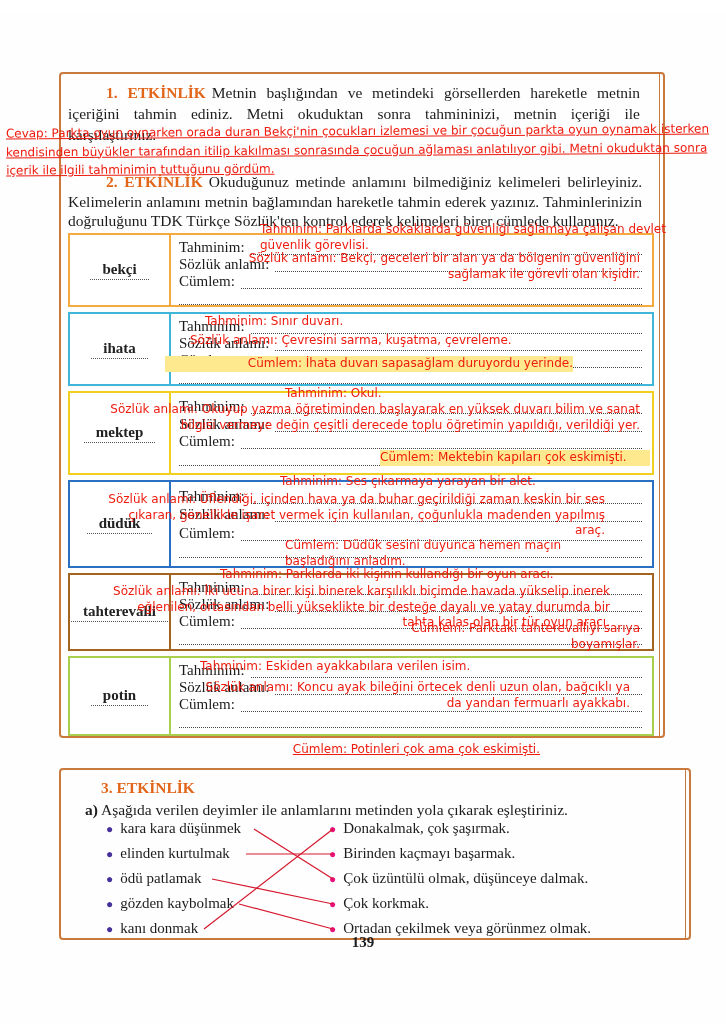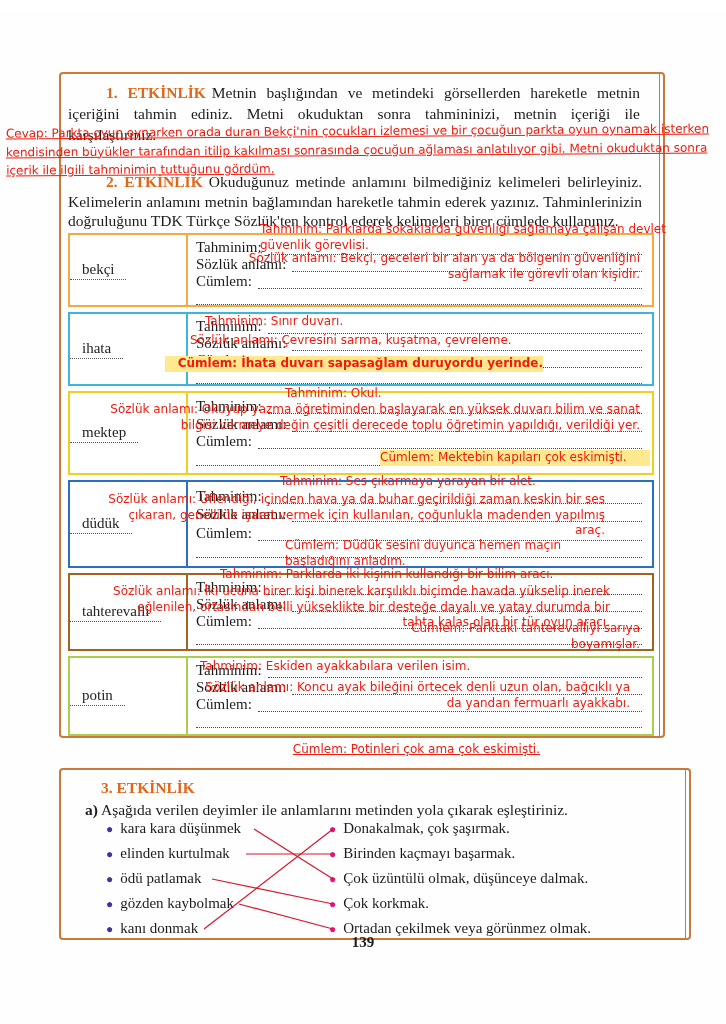--- a/index.html
+++ b/index.html
@@ -33,22 +33,22 @@
   .a1-answer > div { white-space:nowrap; text-decoration:underline; }
   .ans { position:absolute; font-size:12px; line-height:15.5px; z-index:3; }
   .center { text-align:right; }
   .hl { background:var(--highlight,#ffe98f); }
   .ul { text-decoration:underline; }
 
   
   .rows { position:absolute; left:68px; top:221px; width:586px; }
   .row { position:relative; display:flex; border-width:2px; border-style:solid;
     margin-bottom:5px; background:#fff; }
-  .word-cell { width:118px; display:flex; align-items:center; 
-    border-right-width:2px; border-right-style:solid; }
+  .word-cell { width:101px; display:flex; align-items:center; justify-content:center;
+    border-right-width:2px; border-right-style:solid;font-weight:bold; }
   .word { font-size:15px; color:#222; border-bottom:1.4px dotted #555; padding:0 12px 1px; }
   .fields { flex:1; display:flex; flex-direction:column; justify-content:space-evenly;
     padding:4px 10px 5px 8px; }
   .fline { display:flex; align-items:flex-end; }
   .flabel { font-size:15px; margin-right:6px; white-space:nowrap; }
   .dots { flex:1; border-bottom:1.6px dotted #474747; height:15px; margin-bottom:1px; }
 
   
   .a3-head { position:absolute; left:40px; top:9px; font-size:15.5px; }
   .a3-instr { position:absolute; left:24px; top:31px; font-size:15.5px; }
@@ -126,21 +126,21 @@
         <div class="fline">
             <span class="flabel">Cümlem:</span>
             <span class="dots"></span>
           </div>
         <div class="fline">
             <span class="dots"></span>
           </div>
       </div>
       <div class="ans red" style="left:135px; top:0px;">Tahminim: Sınır duvarı.</div>
       <div class="ans red" style="left:120px; top:19px;">Sözlük anlamı: Çevresini sarma, kuşatma, çevreleme.</div>
-      <div class="ans red center hl" style="left:95px; top:42px; width:378px;font-weight:bold;">Cümlem: İhata duvarı sapasağlam duruyordu yerinde.</div>
+      <div class="ans red center hl" style="left:95px; top:42px; width:408px;">Cümlem: İhata duvarı sapasağlam duruyordu yerinde.</div>
     </div>
 
     <div class="row" style="height: 84px; border-color: rgb(240, 207, 30);">
       <div class="word-cell" style="border-right-color: rgb(240, 207, 30);">
         <span class="word">mektep</span>
       </div>
       <div class="fields">
         <div class="fline">
             <span class="flabel">Tahminim:</span>
             <span class="dots"></span>
@@ -202,21 +202,21 @@
             <span class="dots"></span>
           </div>
         <div class="fline">
             <span class="flabel">Cümlem:</span>
             <span class="dots"></span>
           </div>
         <div class="fline">
             <span class="dots"></span>
           </div>
       </div>
-      <div class="ans red" style="left:150px; top:-8px;">Tahminim: Parklarda iki kişinin kullandığı bir bilim aracı.</div>
+      <div class="ans red" style="left:150px; top:-8px;">Tahminim: Parklarda iki kişinin kullandığı bir oyun aracı.</div>
       <div class="ans red center" style="left:40px; top:9px; width:500px;">Sözlük anlamı: İki ucuna birer kişi binerek karşılıklı biçimde havada yükselip inerek eğlenilen, ortasından belli yükseklikte bir desteğe dayalı ve yatay durumda bir tahta kalas olan bir tür oyun aracı.</div>
       <div class="ans red center" style="left:300px; top:46px; width:270px;">Cümlem: Parktaki tahterevalliyi sarıya boyamışlar.</div>
     </div>
 
     <div class="row" style="height: 80px; border-color: rgb(169, 207, 78);">
       <div class="word-cell" style="border-right-color: rgb(169, 207, 78);">
         <span class="word">potin</span>
       </div>
       <div class="fields">
         <div class="fline">

